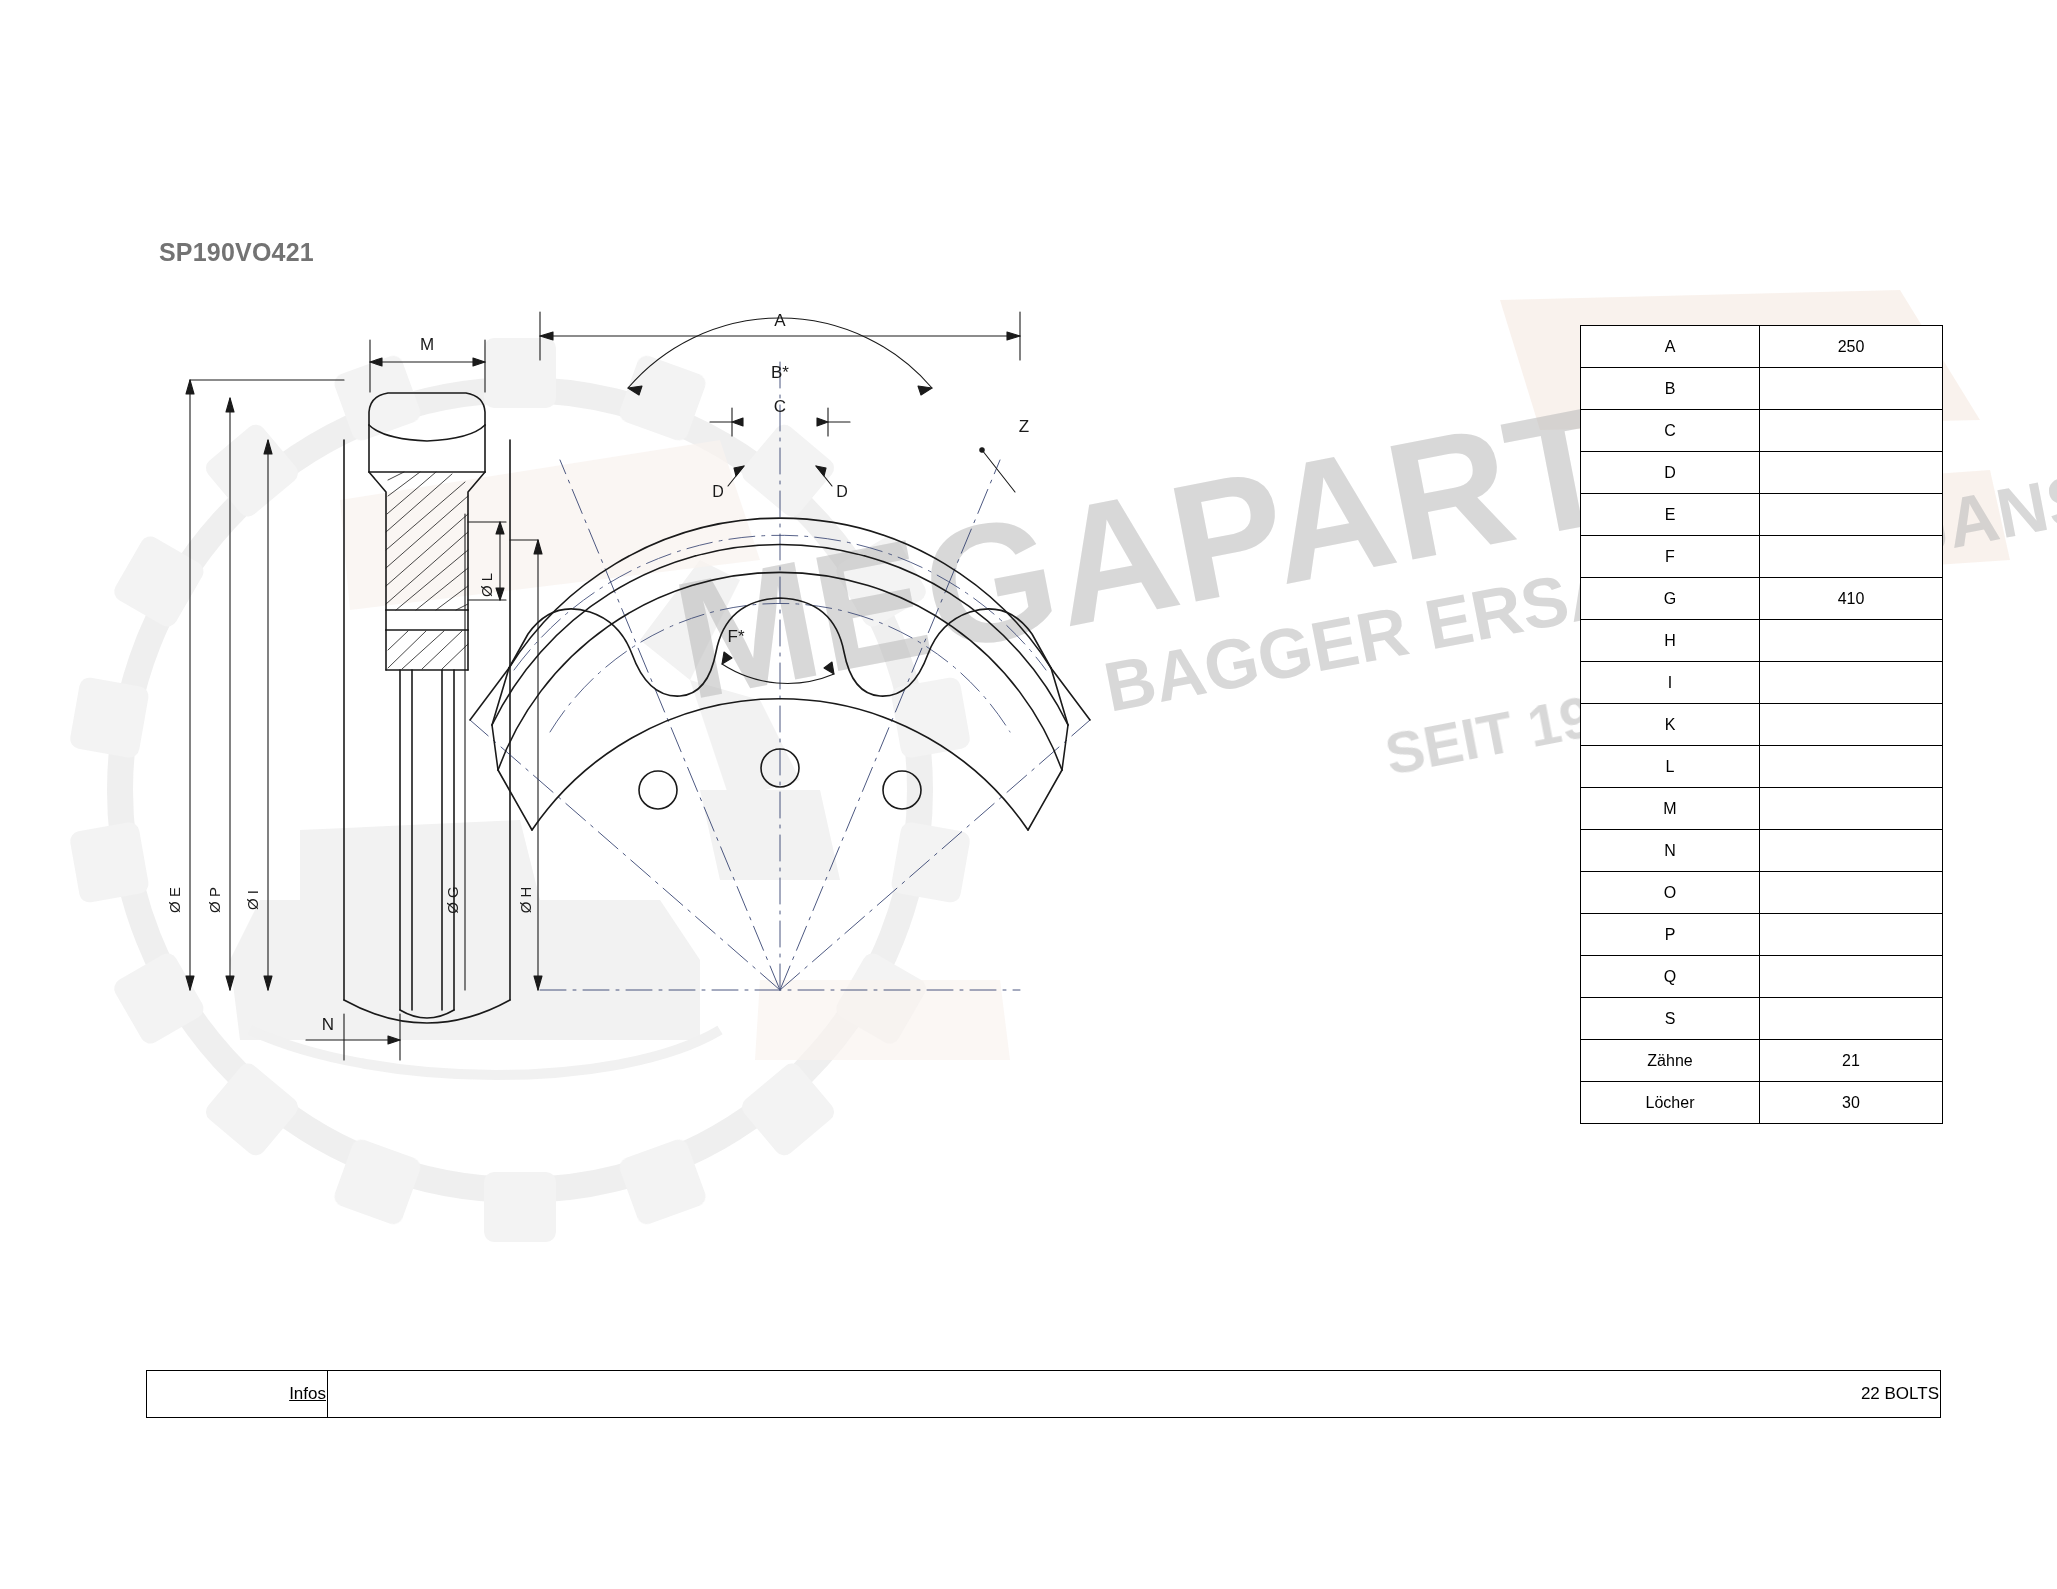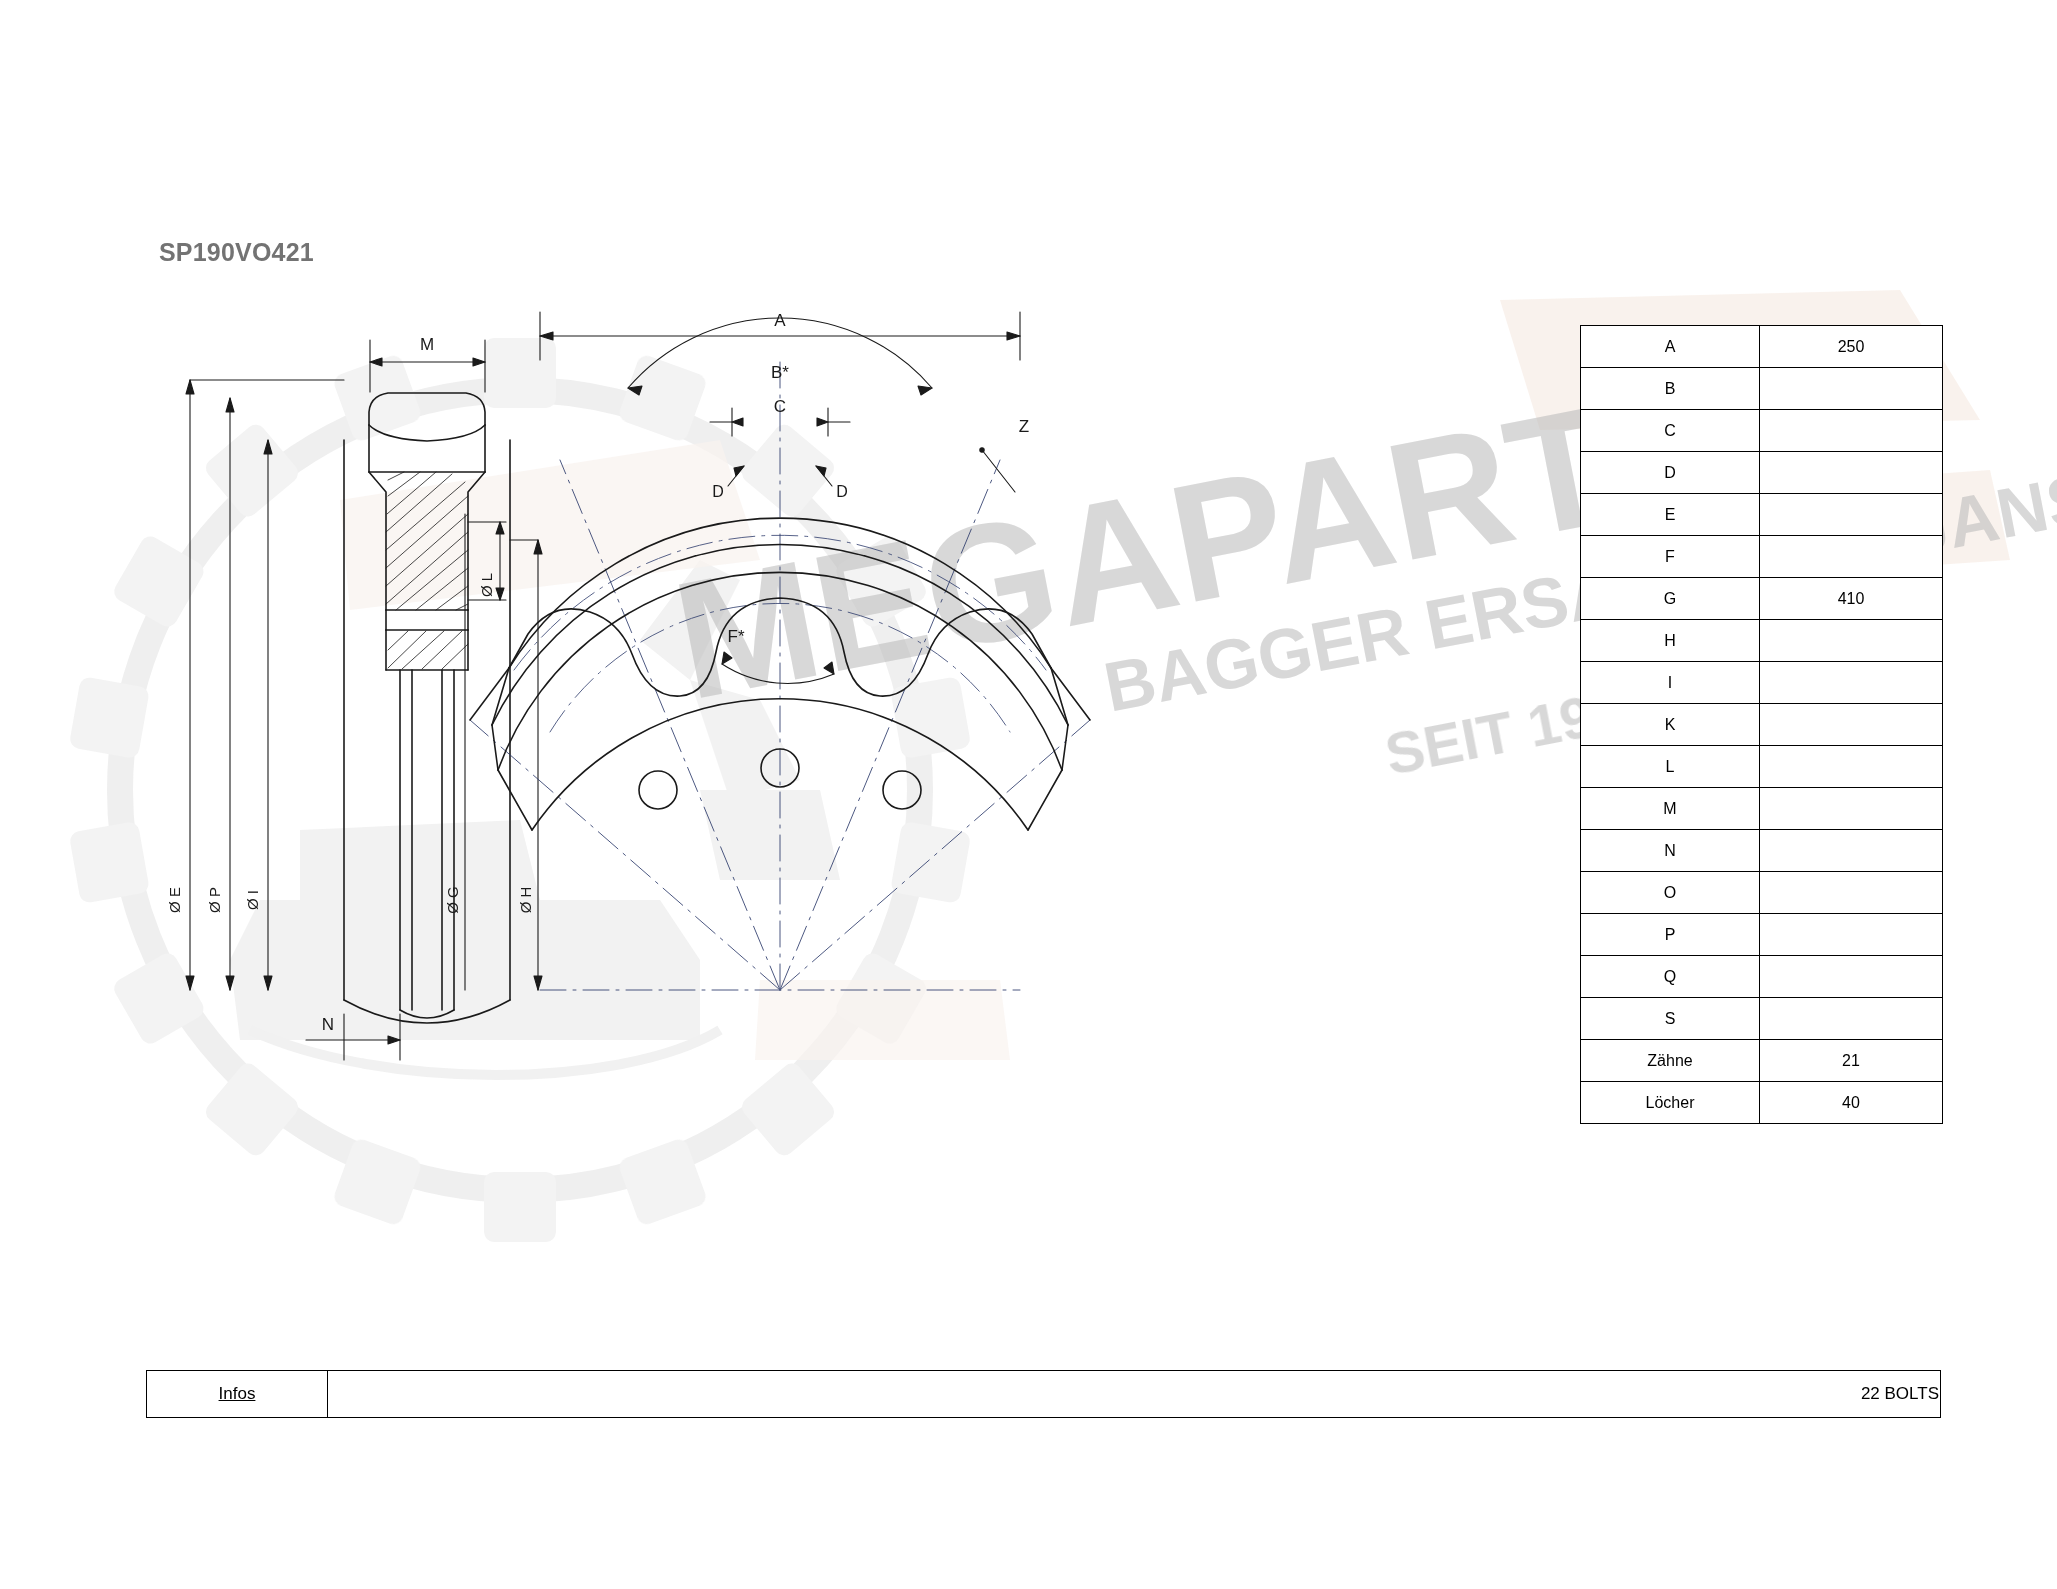--- a/index.html
+++ b/index.html
@@ -81,21 +81,21 @@
     font-size: 17px;
   }
   #infos-table td {
     border: 1px solid #000;
     height: 44px;
     vertical-align: middle;
     background: #fff;
   }
   #infos-table td.label {
     width: 178px;
-    text-align: center;
+    text-align: right;
     text-decoration: underline;
   }
   #infos-table td.value {
     width: 1603px;
     text-align: right;
     padding-left: 8px;
   }
 </style>
 </head>
 <body>
@@ -476,21 +476,21 @@
       <tr>
           <td class="key">S</td>
           <td class="val"></td>
         </tr>
       <tr>
           <td class="key">Zähne</td>
           <td class="val">21</td>
         </tr>
       <tr>
           <td class="key">Löcher</td>
-          <td class="val">40</td>
+          <td class="val">30</td>
         </tr>
     </tbody>
   </table>
 
   <table id="infos-table">
     <tbody>
       <tr>
         <td class="label">Infos</td>
         <td class="value">22 BOLTS</td>
       </tr>

